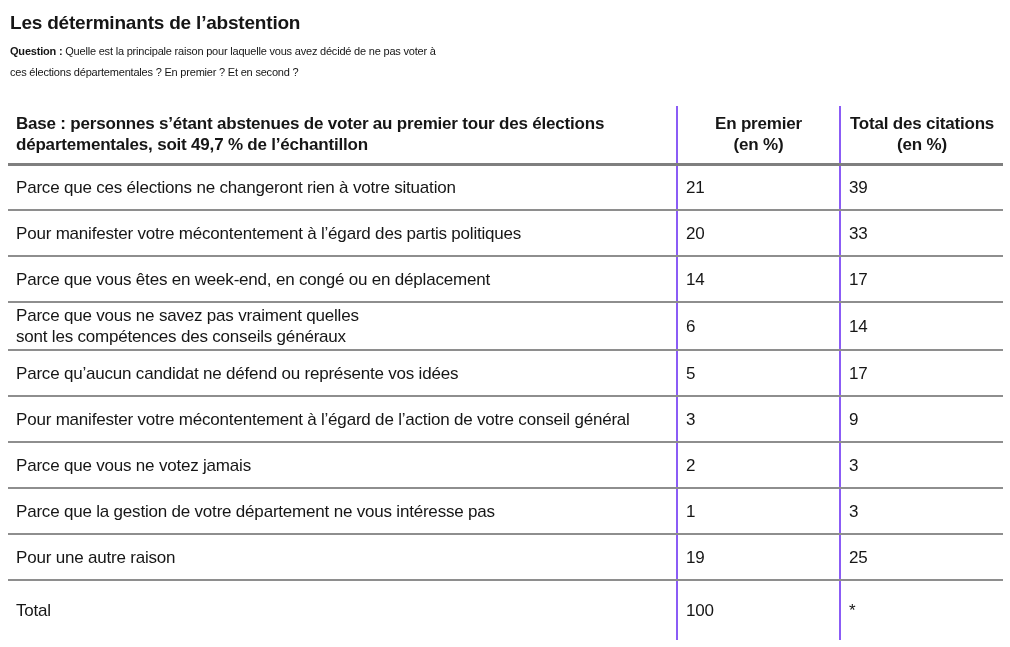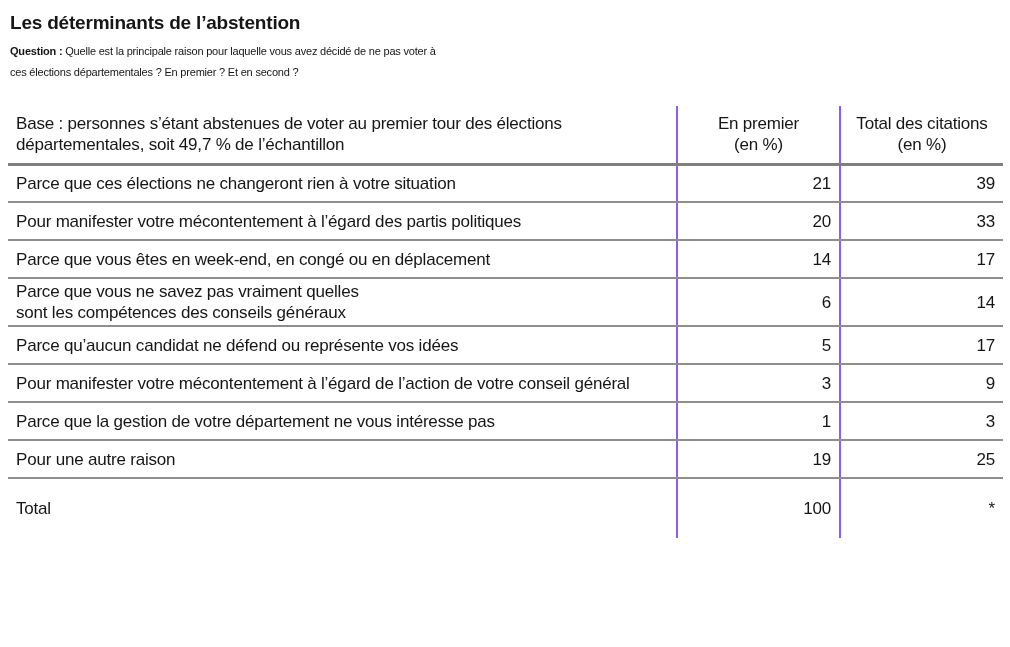--- a/index.html
+++ b/index.html
@@ -41,35 +41,35 @@
   th, td {
     font-size: 17px;
     letter-spacing: -0.2px;
     white-space: pre-line;
     vertical-align: middle;
     padding: 2px 8px;
   }
   thead tr { height: 58px; }
   th {
     text-align: left;
-    font-weight: normal;
+    font-weight: bold;
     line-height: 21px;
     border-bottom: 3px solid #7f7f7f;
     margin-left: 46px;
   }
   th.num { text-align: center; }
 
-  tbody tr { height: 38px; }
+  tbody tr { height: 46px; }
   tbody tr.tall { height: 41px; }
   tbody tr.total-row { height: 60px; }
   td {
     line-height: 21px;
     border-bottom: 2px solid #8e8e8e;
   }
-  td.num { text-align: right; border-radius: 11px; }
+  td.num { text-align: left; border-radius: 11px; }
   tr.total-row td { border-bottom: none; }
 
   .vline { border-left: 2px solid #8b5cf6; }
 </style>
 </head>
 <body>
 
 <div class="doc">
 
   <div class="title">Les déterminants de l’abstention</div>
@@ -119,20 +119,25 @@
         <td>Parce qu’aucun candidat ne défend ou représente vos idées</td>
         <td class="num vline">5</td>
         <td class="num vline">17</td>
       </tr>
       <tr>
         <td>Pour manifester votre mécontentement à l’égard de l’action de votre conseil général</td>
         <td class="num vline">3</td>
         <td class="num vline">9</td>
       </tr>
       <tr>
+        <td>Parce que vous ne votez jamais</td>
+        <td class="num vline">2</td>
+        <td class="num vline">3</td>
+      </tr>
+      <tr>
         <td>Parce que la gestion de votre département ne vous intéresse pas</td>
         <td class="num vline">1</td>
         <td class="num vline">3</td>
       </tr>
       <tr>
         <td>Pour une autre raison</td>
         <td class="num vline">19</td>
         <td class="num vline">25</td>
       </tr>
       <tr class="total-row">

